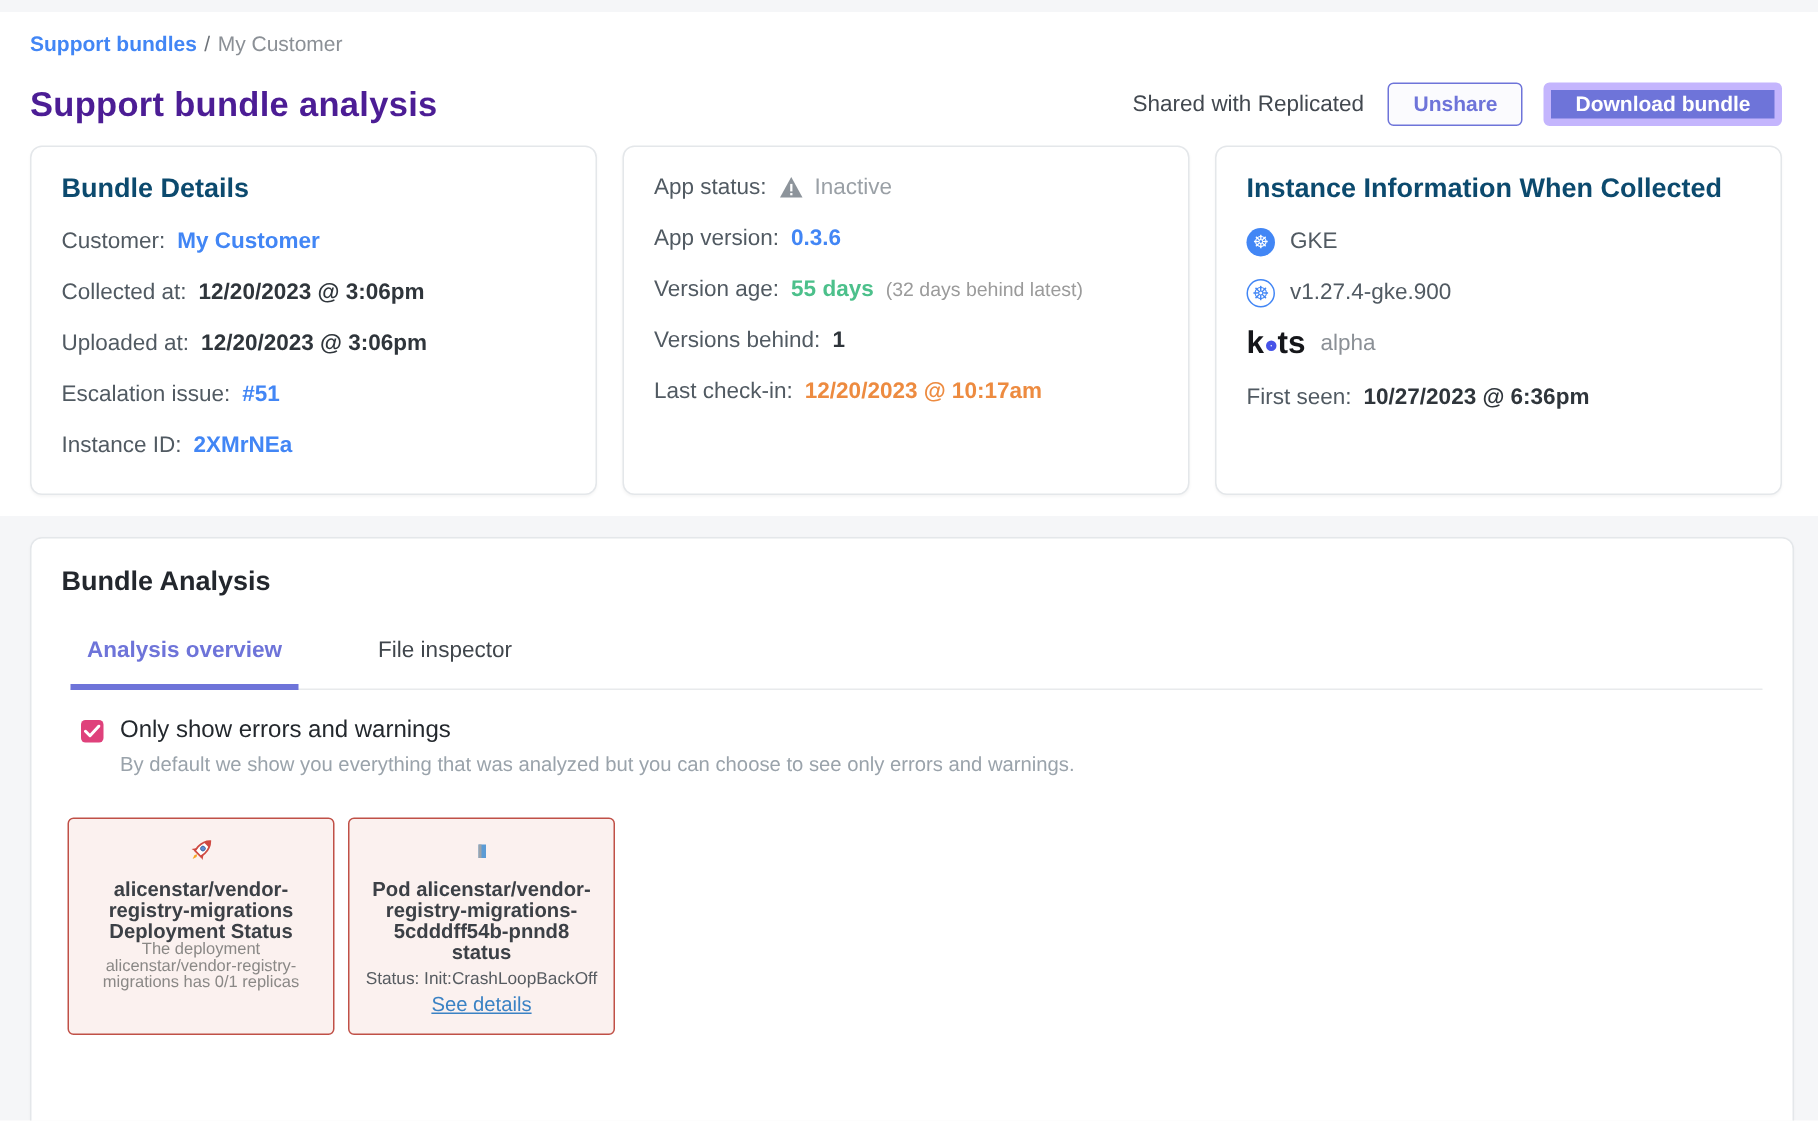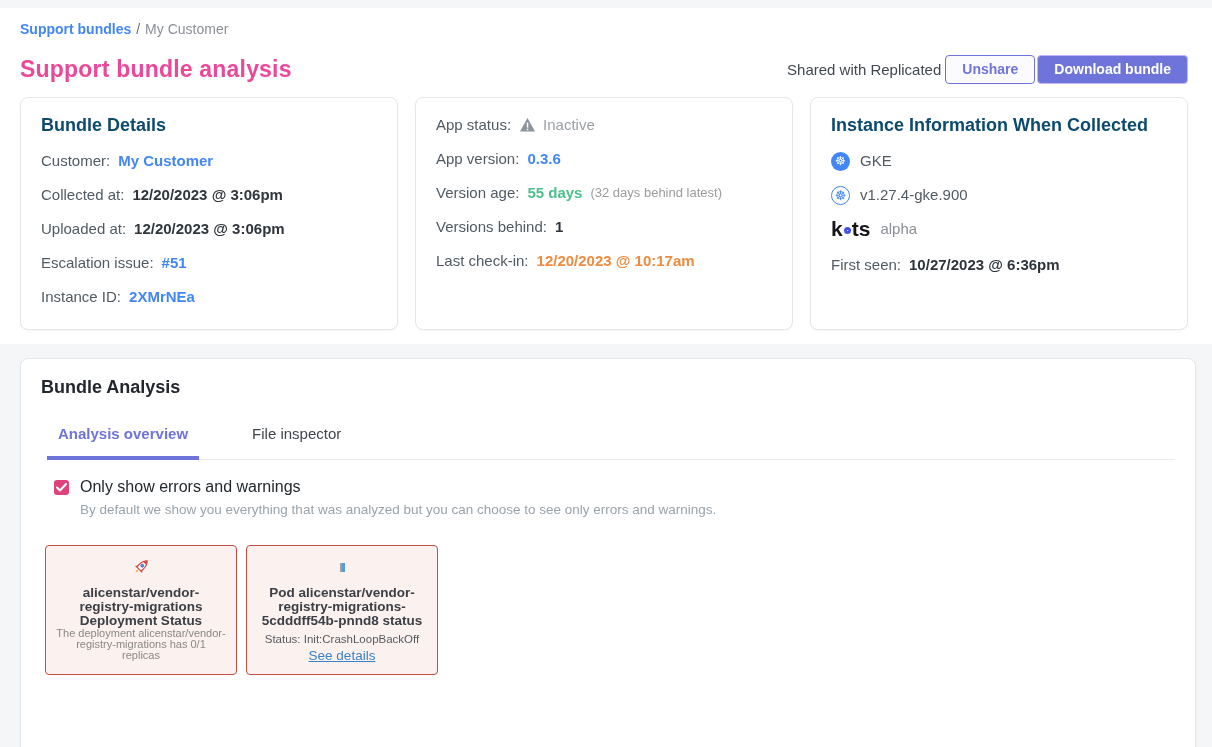--- a/index.html
+++ b/index.html
@@ -12,27 +12,27 @@
   }
   .hero { margin-top:8px; background:#ffffff; padding:13px 24px 14px 20px; }
 
   
   .breadcrumb { font-size:14px; margin-bottom:17px; color:#8b9096; }
   .breadcrumb a { color:#4286f5; text-decoration:none; font-weight:600; cursor:pointer; }
   .breadcrumb .sep { margin:0 5px; color:#6d7278; }
 
   
   .header-row { display:flex; justify-content:space-between; align-items:center; margin-bottom:13px; height:30px; }
-  h1.page-title { margin:0; font-size:23px; font-weight:700; color:#ec4899; letter-spacing:.2px; }
-  .header-actions { display:flex; align-items:center; gap:2px; }
+  h1.page-title { margin:0; font-size:23px; font-weight:700; color:#4c1d95; letter-spacing:.2px; }
+  .header-actions { display:flex; align-items:center; gap:14px; }
   .shared-text { font-size:15px; color:#42484f; margin-right:2px; }
   .btn { font-size:14px; font-weight:700; border-radius:4px; height:29px; padding:0 16px;
          cursor:pointer; font-family:inherit; }
   .btn-outline { background:#fbfbfe; color:#6e74d9; border:1px solid #6e74d9; }
-  .btn-solid { background:#6e74d9; color:#ffffff; border:1px solid #c4b5fd; }
+  .btn-solid { background:#6e74d9; color:#ffffff; border:5px solid #c4b5fd; }
 
   
   .cards-row { display:flex; gap:17px; }
   .card {
     flex:1 1 0; background:#ffffff; border:1px solid #e4e7ea; border-radius:8px;
     padding:17px 20px; height:233px; box-shadow:0 1px 2px rgba(0,0,0,.04);
   }
   .card h2 { margin:0 0 15px 0; font-size:18px; font-weight:600; color:#0c4a6e; }
   .row { font-size:15px; color:#515a62; margin:0 0 14px 0; display:flex; align-items:center; line-height:20px; }
   .row .lbl { margin-right:8px; white-space:nowrap; }
@@ -65,21 +65,21 @@
   .tab.active { color:#6e74d9; font-weight:700; border-bottom:4px solid #6e74d9; margin-bottom:-1px; }
 
   .filter-row { display:flex; gap:11px; margin:17px 0 0 13px; }
   .checkbox { width:15px; height:15px; background:#df417b; border-radius:3px; margin-top:3px;
               display:inline-flex; align-items:center; justify-content:center; cursor:pointer; flex:0 0 auto; }
   .filter-label { font-size:16px; color:#23282d; line-height:20px; cursor:pointer; }
   .filter-desc { font-size:13.5px; color:#9aa3ab; margin-top:5px; }
 
   .issues-row { display:flex; gap:9px; margin:28px 0 0 4px; }
   .issue-card {
-    width:192px; min-height:126px; background:#fbf1ef; border:1px solid #c05047; border-radius:4px;
+    width:178px; min-height:126px; background:#fbf1ef; border:1px solid #c05047; border-radius:4px;
     padding:9px 10px 10px 10px; text-align:center;
   }
   .issue-icon { height:24px; display:flex; align-items:center; justify-content:center; }
   .pod-ic { width:5px; height:9px; background:#5b9bd5; border-left:2px solid #9aa3ab; display:inline-block; }
   .issue-title { font-size:13.5px; font-weight:700; color:#3c4046; line-height:14px; margin-top:7px; }
   .issue-detail { font-size:11px; color:#8a8886; line-height:11px; margin-top:0; }
   .issue-status { font-size:11.5px; color:#565b60; margin-top:5px; }
   .issue-link { display:inline-block; font-size:13.5px; color:#3b82c4; text-decoration:underline; margin-top:3px; cursor:pointer; }
 </style>
 </head>

